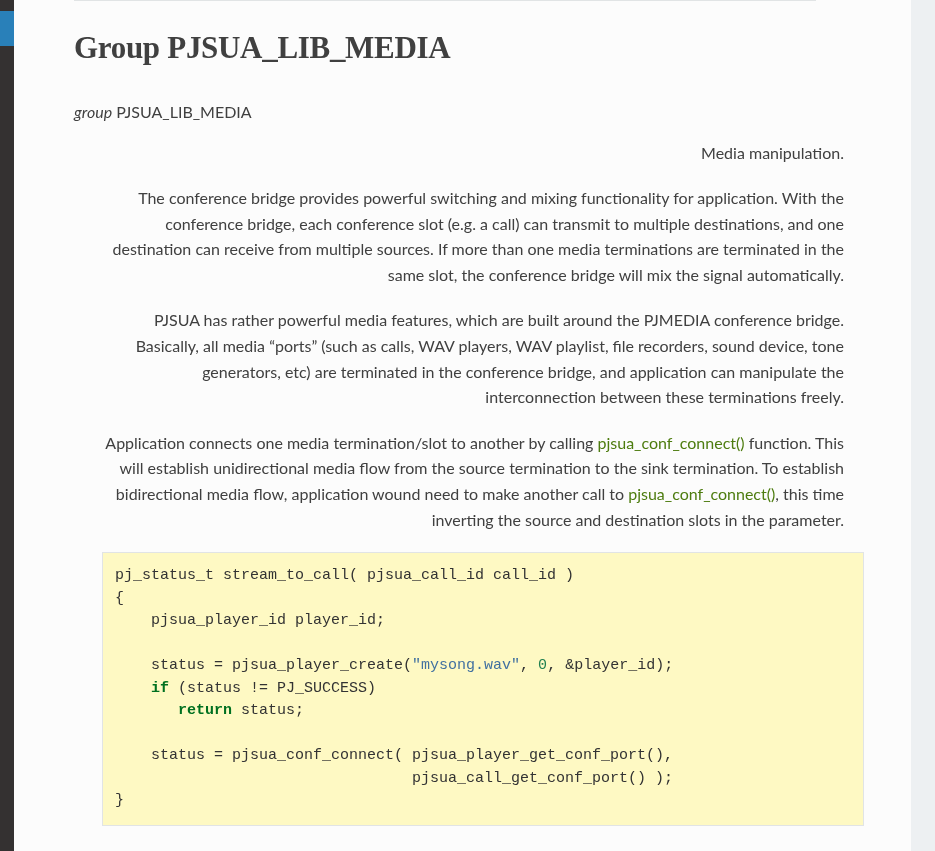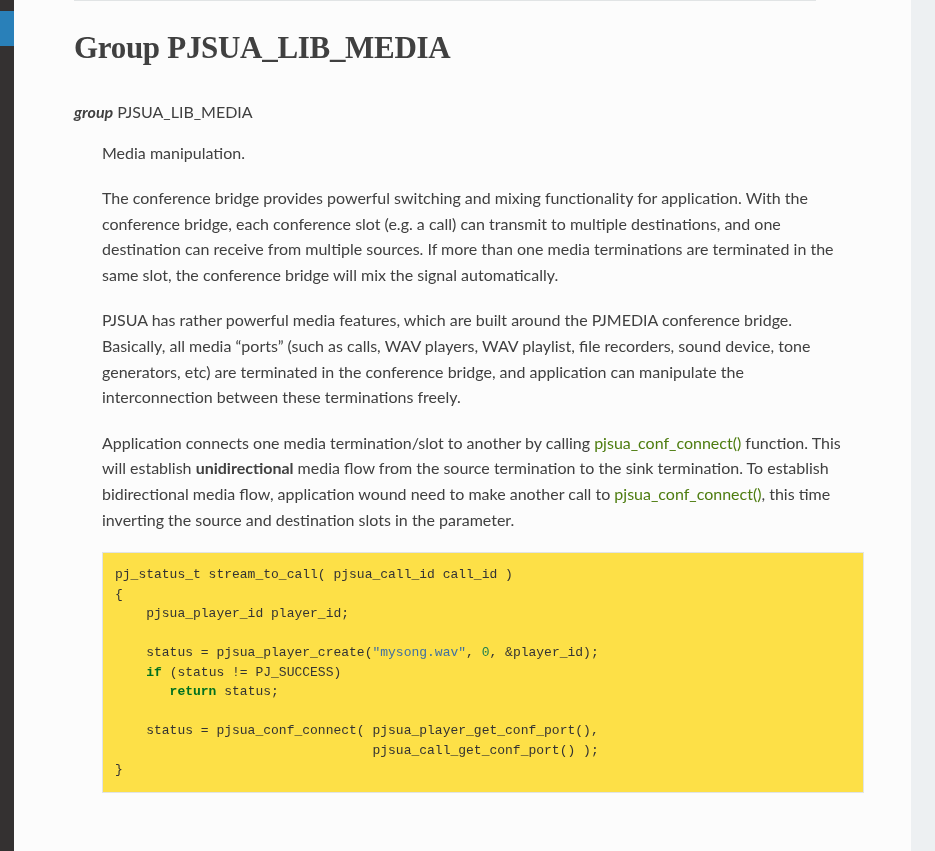--- a/index.html
+++ b/index.html
@@ -52,50 +52,51 @@
       letter-spacing: -0.3px;
     }
     .group-line {
       margin-left: 60px;
       margin-bottom: 16px;
       color: #404040;
       font-size: 16px;
     }
     .group-line .kind {
       font-style: italic;
-      font-weight: 700;
+      font-weight: 400;
     }
     .group-line .name {
       font-weight: 400;
     }
     .desc {
       margin-left: 88px;
       margin-right: 32px;
     }
     .desc p {
       margin-bottom: 20px;
       color: #404040;
       line-height: 1.6;
+      text-align: right;
     }
     .desc a {
       color: #4d7c0f;
       text-decoration: none;
     }
     .desc strong {
-      font-weight: 700;
+      font-weight: 400;
     }
     .desc p.after-paras { margin-bottom: 20px; }
     .code-block {
       margin-left: 88px;
       margin-right: 12px;
-      background: #fde047;
+      background: #fef9c3;
       border: 1px solid #e1e4e5;
       padding: 12px;
       font-family: "SFMono-Regular", Consolas, "Liberation Mono", Menlo, monospace;
-      font-size: 13px;
+      font-size: 15px;
       line-height: 1.5;
       color: #333;
       overflow-x: auto;
       white-space: pre;
     }
     .code-block .kw { color: #007020; font-weight: bold; }
     .code-block .str { color: #4070a0; }
     .code-block .num { color: #208050; }
   </style>
 </head>

